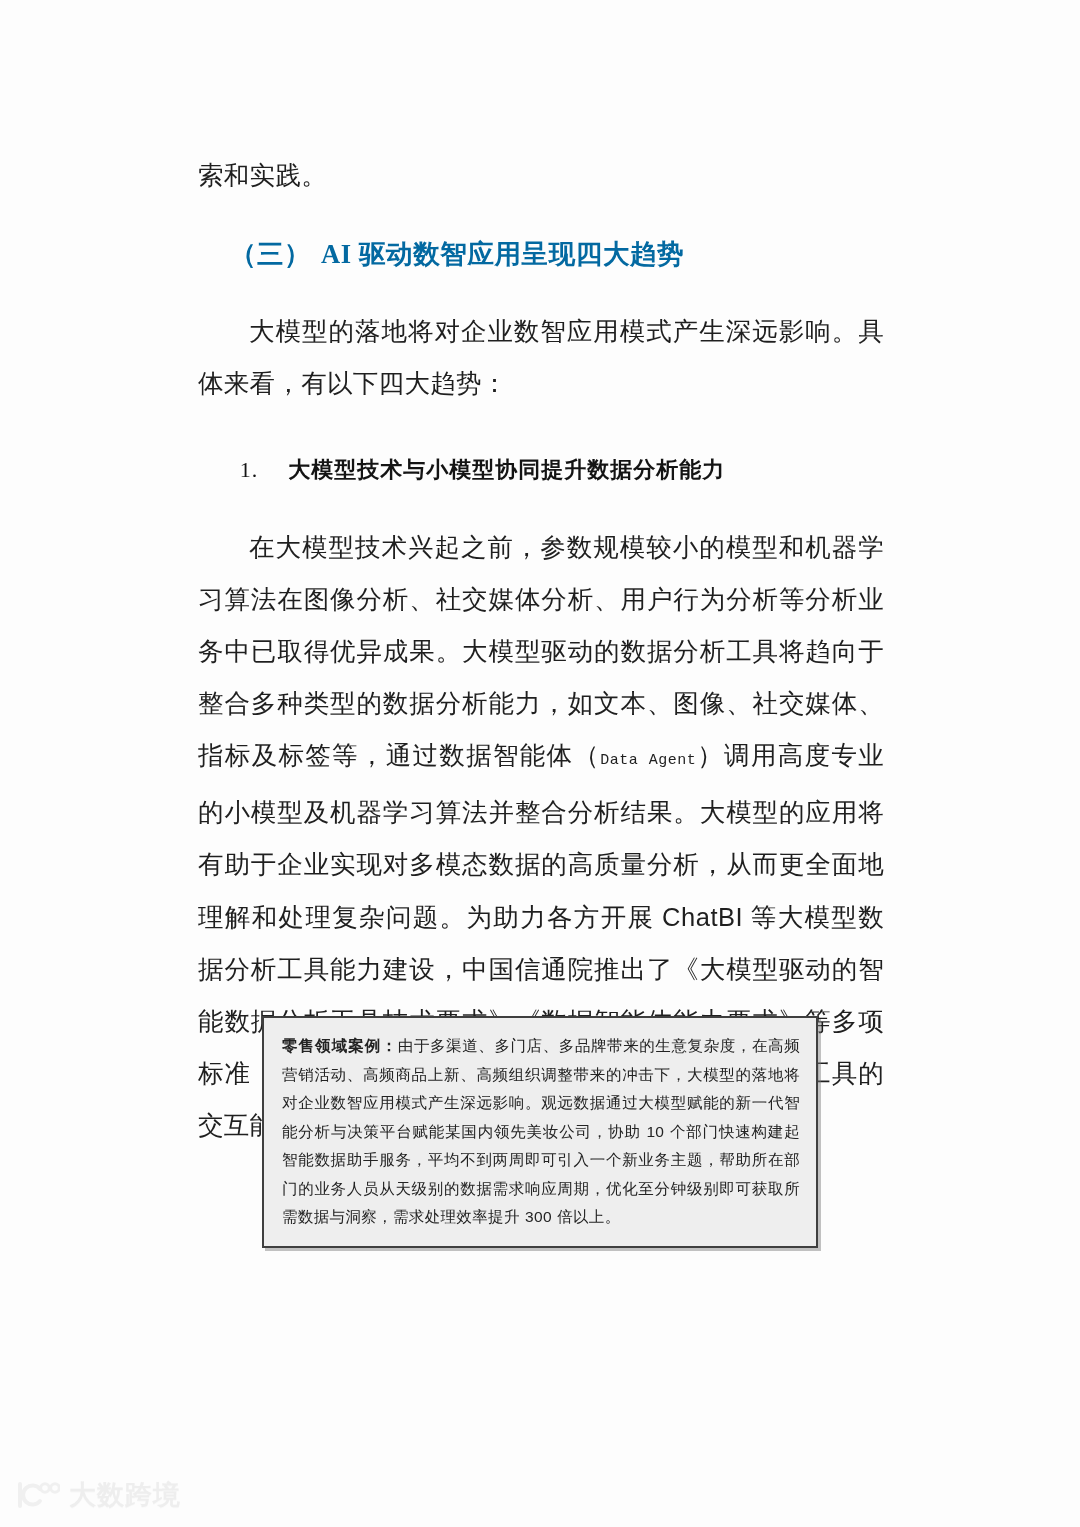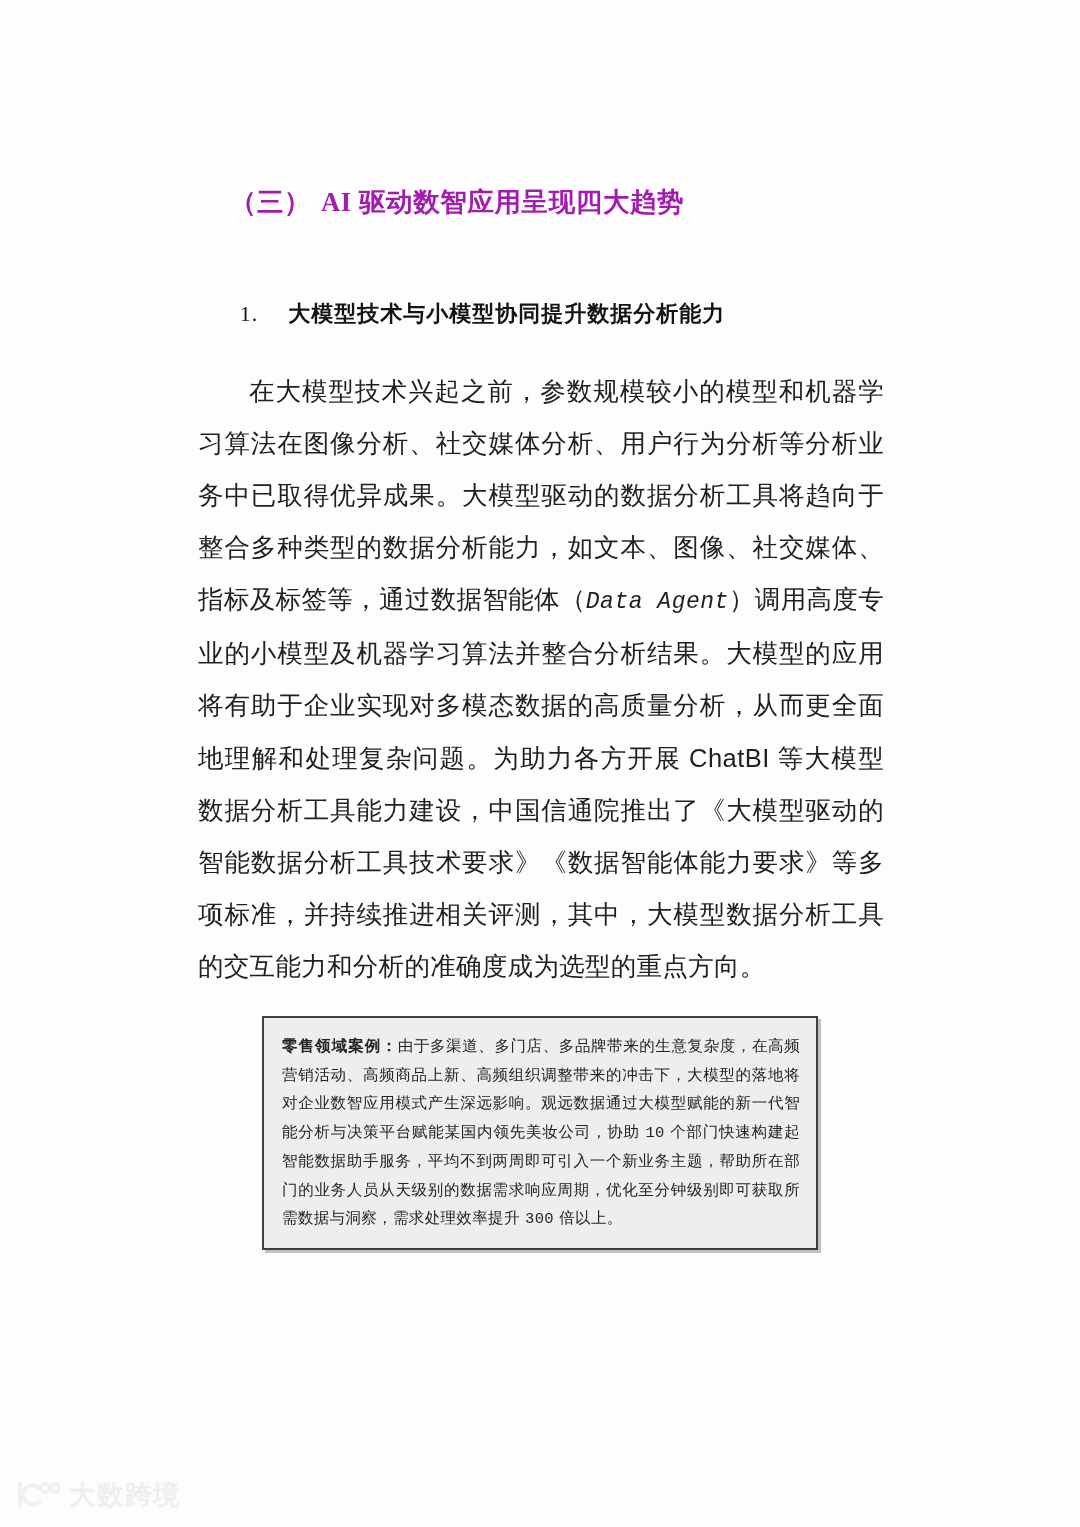--- a/index.html
+++ b/index.html
@@ -41,21 +41,21 @@
 
   .spacer-sm { height: 26px; }
   .spacer-md { height: 34px; }
 
   
   .h-section {
     font-size: 26.5px;
     line-height: 52px;
     font-weight: bold;
     letter-spacing: 0.6px;
-    color: #a21caf;
+    color: #0369a1;
     margin: 0;
     text-indent: 1.2em;
   }
   .h-section .num { margin-right: 10px; }
 
   .h-sub {
     font-size: 22px;
     line-height: 52px;
     font-weight: bold;
     letter-spacing: 1px;
@@ -64,23 +64,22 @@
     text-indent: 1.9em;
   }
   .h-sub .num {
     font-family: "Liberation Serif", serif;
     font-weight: normal;
     margin-right: 30px;
   }
 
   .mono {
     font-family: "Liberation Mono", "DejaVu Sans Mono", monospace;
-    font-size: 23px;
+    font-size: 15px;
     letter-spacing: 0.5px;
-    font-style: italic;
   }
   .latin {
     font-family: Liberation Sans, sans-serif;
     letter-spacing: 0.5px;
   }
 
   
   .callout-wrap {
     position: absolute;
     left: 262px;
@@ -102,21 +101,21 @@
     text-align: justify;
     text-justify: inter-character;
     color: #232323;
   }
   .callout .lead {
     font-weight: bold;
     letter-spacing: 0.8px;
     margin-top: 36px;
   }
   .callout .numtoken {
-    font-family: Liberation Mono, monospace;
+    font-family: Liberation Sans, sans-serif;
     padding: 0 1px;
   }
 
   
   .watermark {
     position: absolute;
     left: 14px;
     bottom: 14px;
     display: flex;
     align-items: center;
@@ -134,27 +133,29 @@
     text-shadow: 0 1px 0 #f7f7f7;
   }
 </style>
 </head>
 <body>
 
 <div class="page">
 
   <div class="content">
 
+    <p class="para">索和实践。</p>
 
     <div class="spacer-sm"></div>
 
     <h2 class="h-section"><span class="num">（三）</span><span>AI 驱动数智应用呈现四大趋势</span></h2>
 
     <div class="spacer-sm"></div>
 
+    <p class="para indent">大模型的落地将对企业数智应用模式产生深远影响。具体来看，有以下四大趋势：</p>
 
     <div class="spacer-md"></div>
 
     <h3 class="h-sub"><span class="num">1.</span><span>大模型技术与小模型协同提升数据分析能力</span></h3>
 
     <div class="spacer-sm"></div>
 
     <p class="para indent"><span>在大模型技术兴起之前，参数规模较小的模型和机器学习算法在图像分析、社交媒体分析、用户行为分析等分析业务中已取得优异成果。大模型驱动的数据分析工具将趋向于整合多种类型的数据分析能力，如文本、图像、社交媒体、指标及标签等，通过数据智能体（</span><span class="mono">Data Agent</span><span>）调用高度专业的小模型及机器学习算法并整合分析结果。大模型的应用将有助于企业实现对多模态数据的高质量分析，从而更全面地理解和处理复杂问题。为助力各方开展 </span><span class="latin">ChatBI</span><span> 等大模型数据分析工具能力建设，中国信通院推出了《大模型驱动的智能数据分析工具技术要求》《数据智能体能力要求》等多项标准，并持续推进相关评测，其中，大模型数据分析工具的交互能力和分析的准确度成为选型的重点方向。</span></p>
 
   </div>

